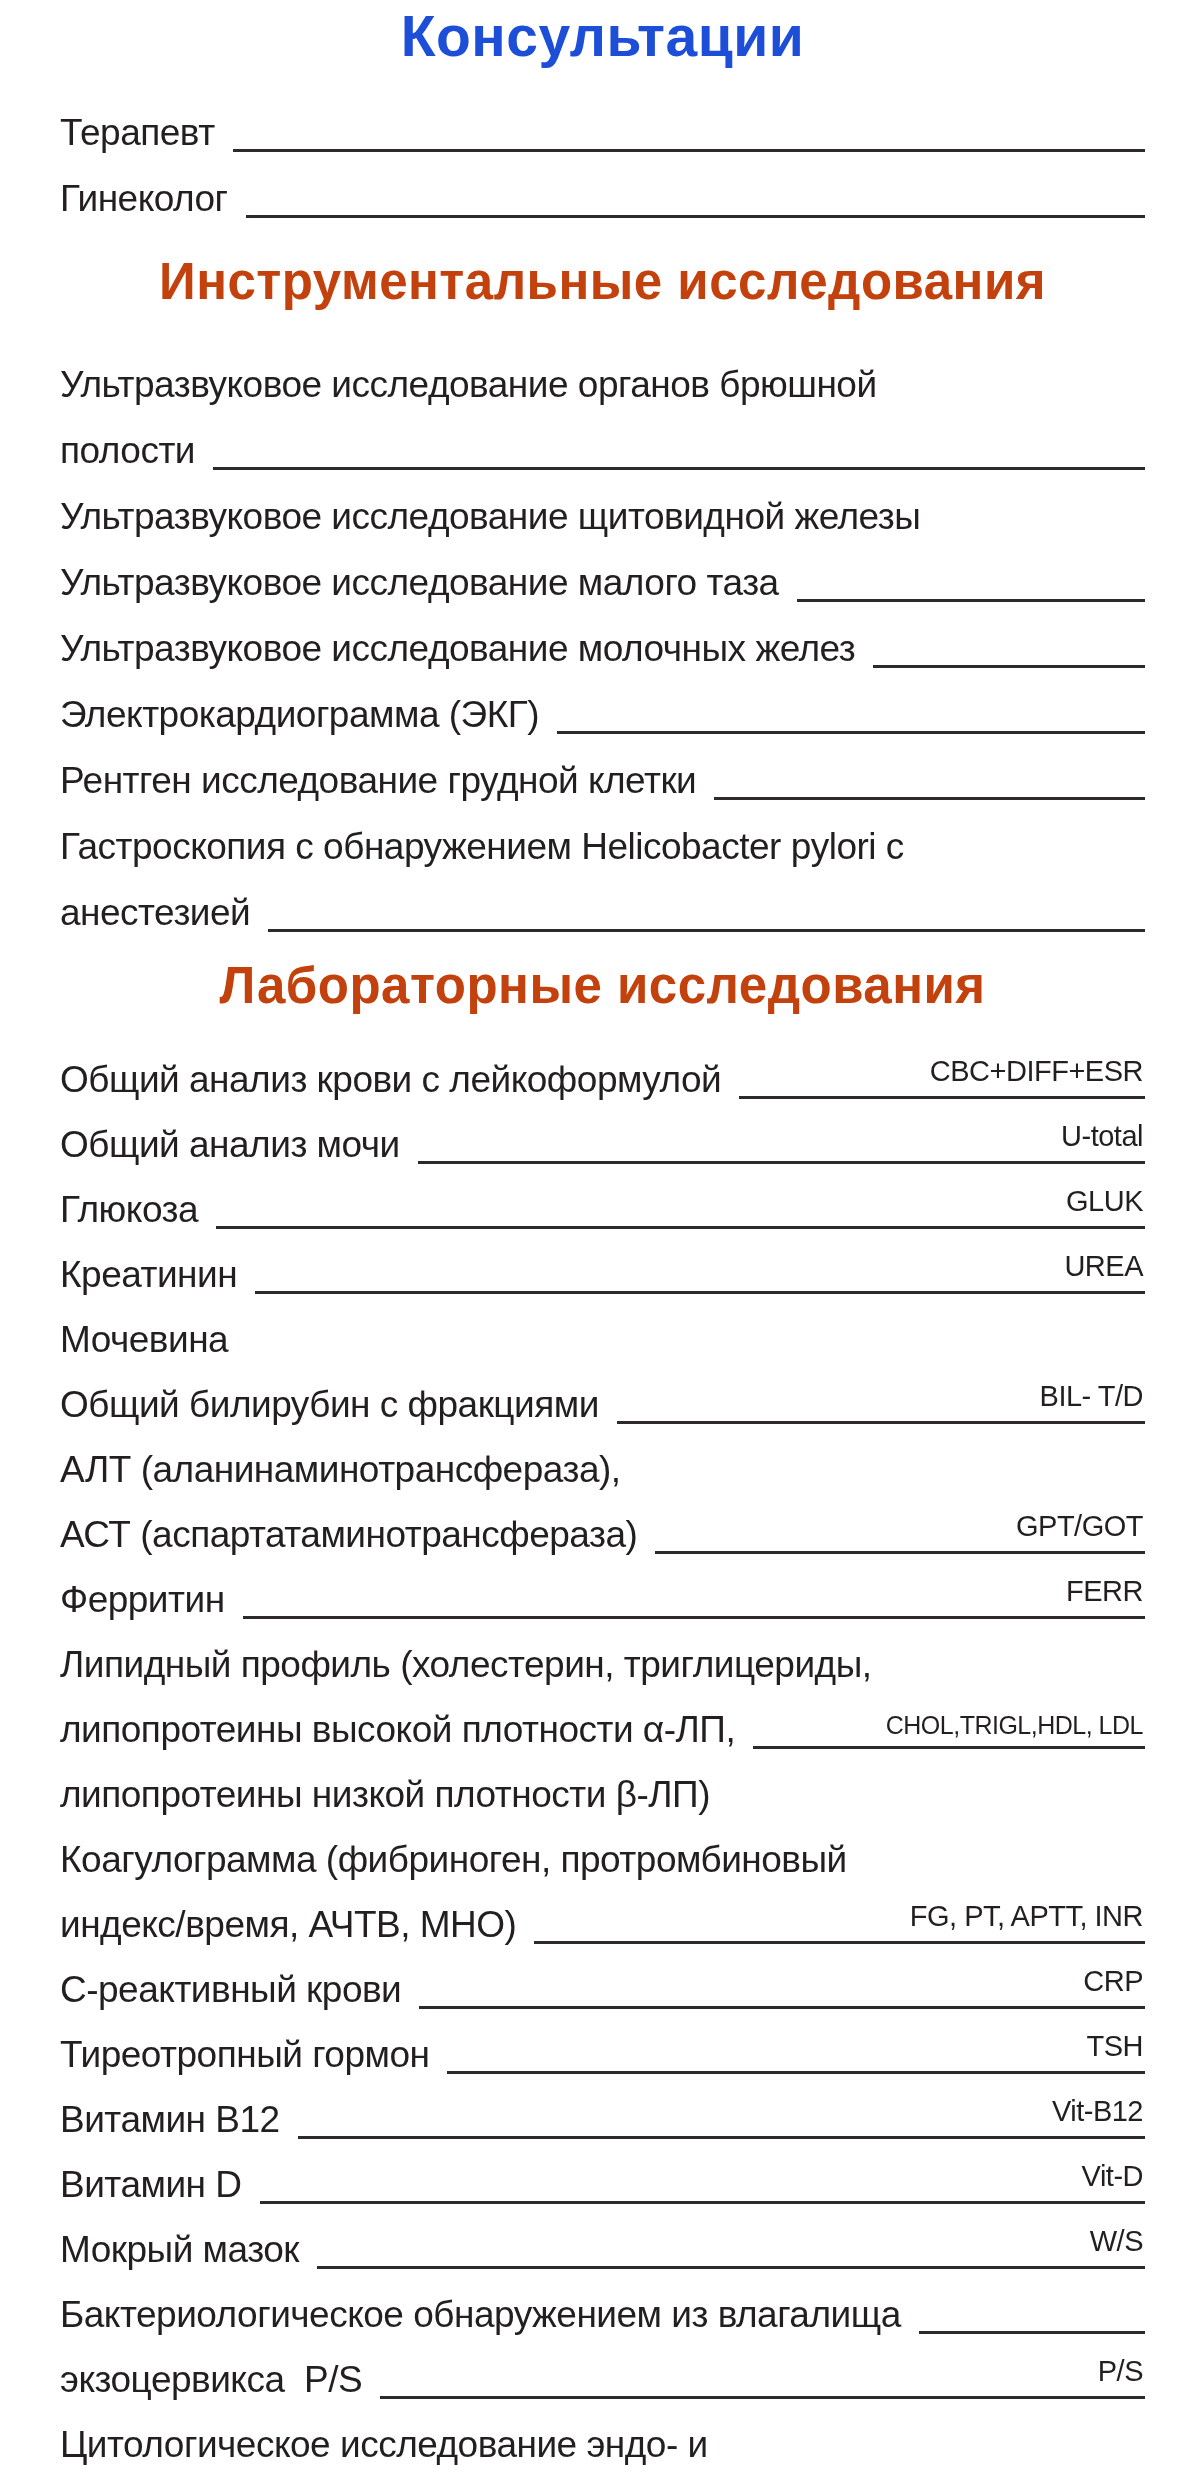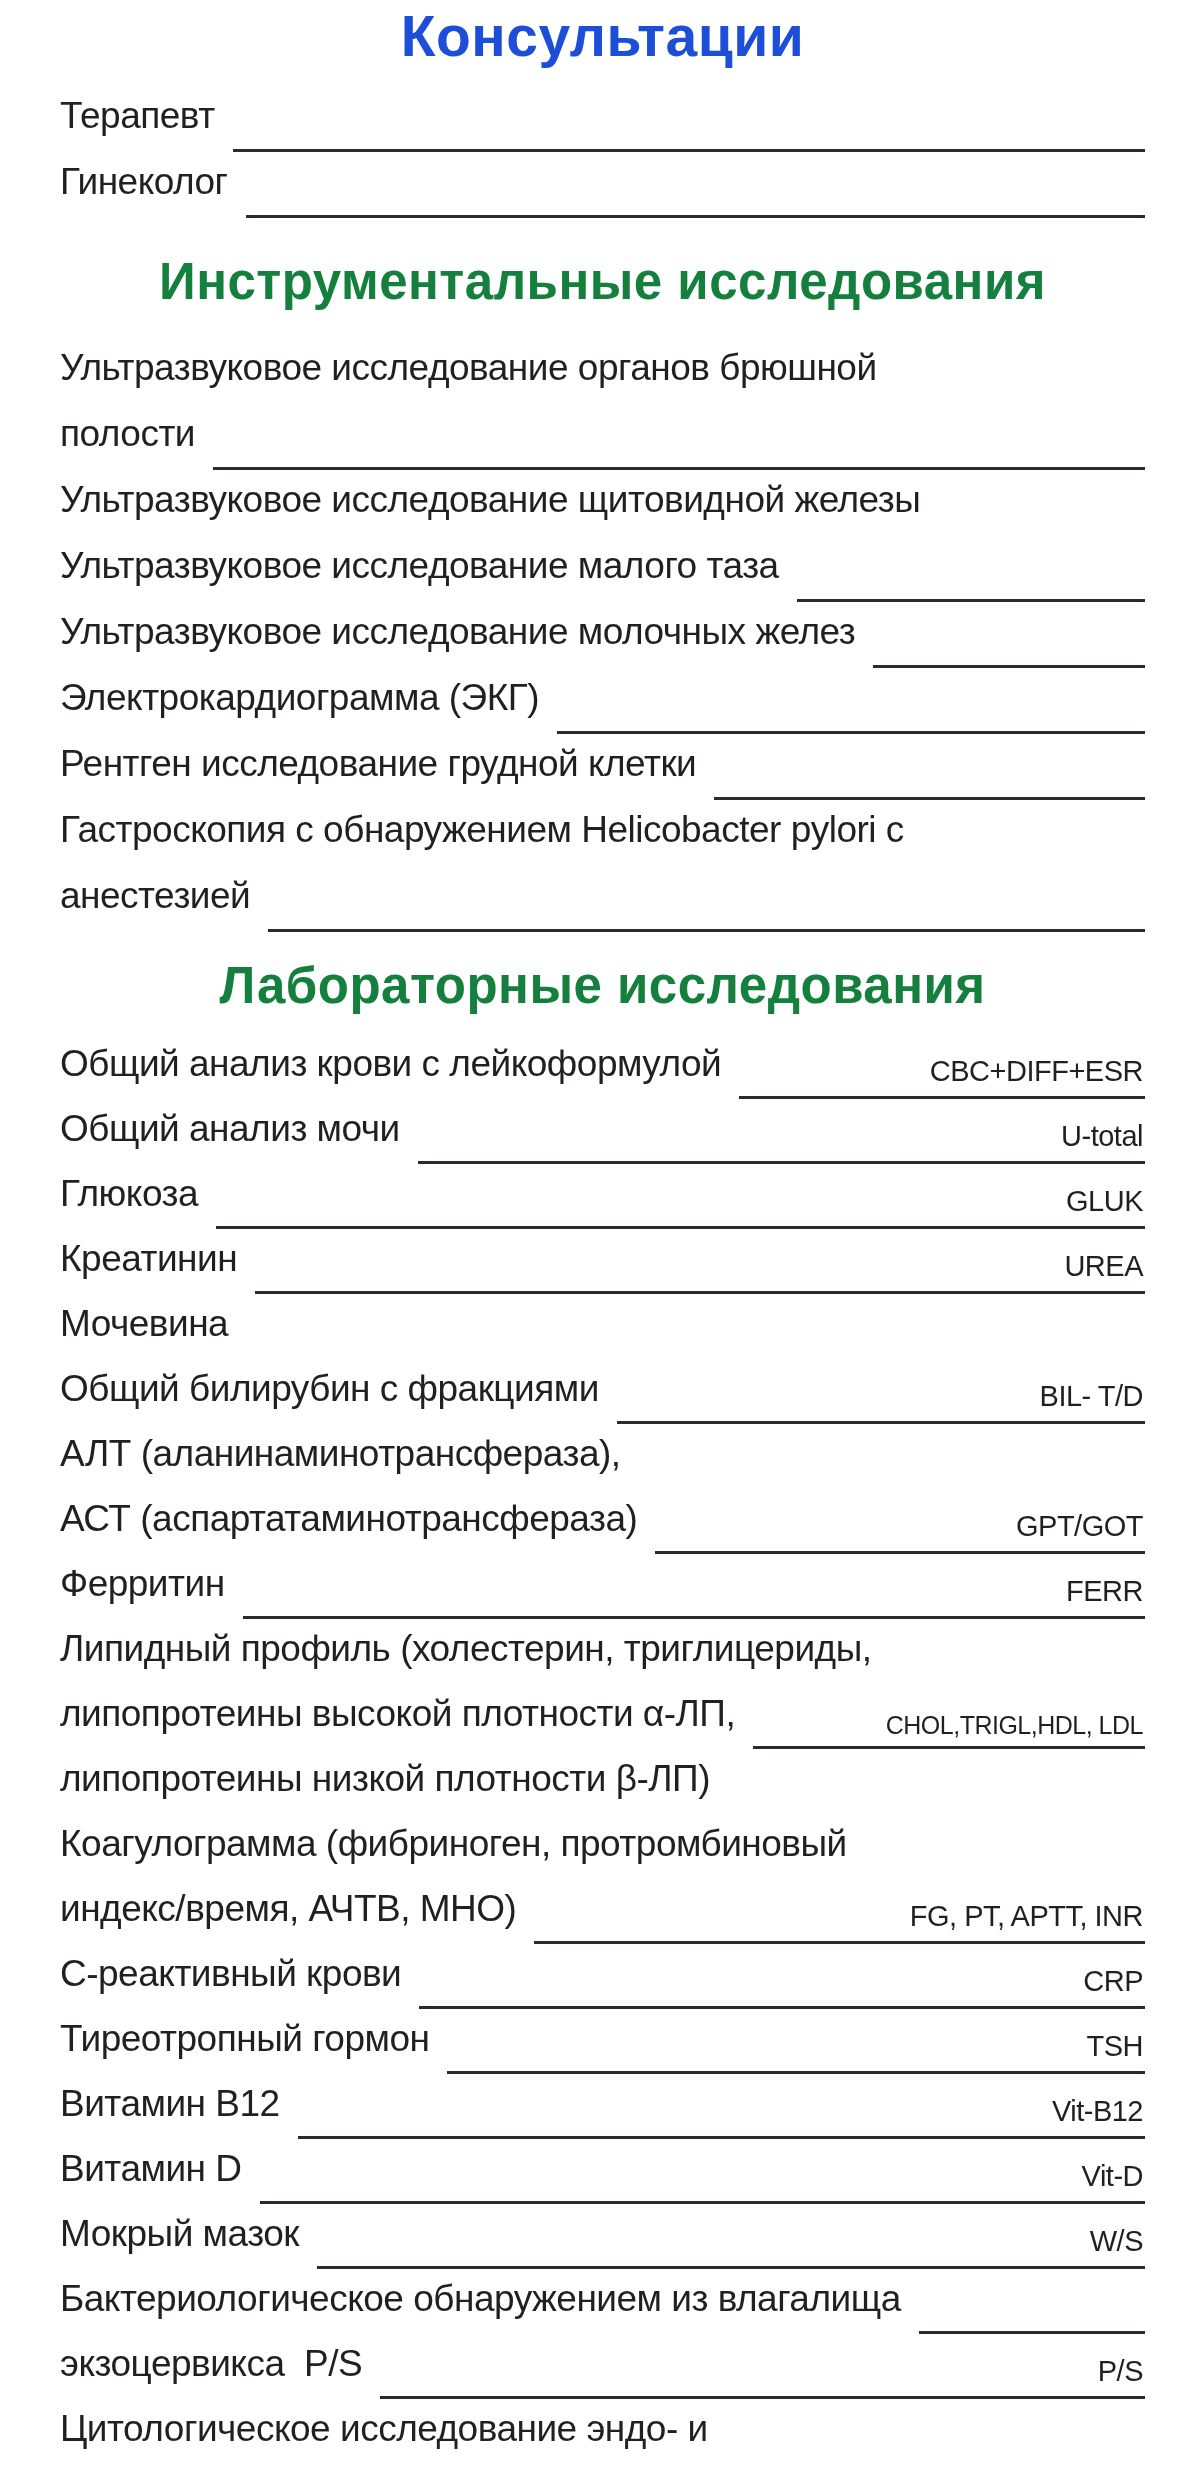--- a/index.html
+++ b/index.html
@@ -22,28 +22,29 @@
     text-align: center;
     color: #1d4ed8;
     letter-spacing: 0.5px;
   }
   .section-title {
     margin: 0;
     font-size: 51px;
     font-weight: bold;
     line-height: 56px;
     text-align: center;
-    color: #15803d;
+    color: #c2410c;
     letter-spacing: 0.5px;
   }
   .section-title.instrumental { margin-top: 26px; margin-bottom: 38px; }
   .section-title.laboratory   { margin-top: 16px; margin-bottom: 30px; }
   .consult-block { margin-top: 24px; }
   .row {
     display: flex;
+    align-items: flex-end;
     height: 66px;
     min-width: 0;
   }
   .lab .row { height: 65px; }
   .row .label {
     font-size: 37px;
     letter-spacing: -0.5px;
     line-height: 1.1;
     padding-bottom: 8px;
     white-space: nowrap;

